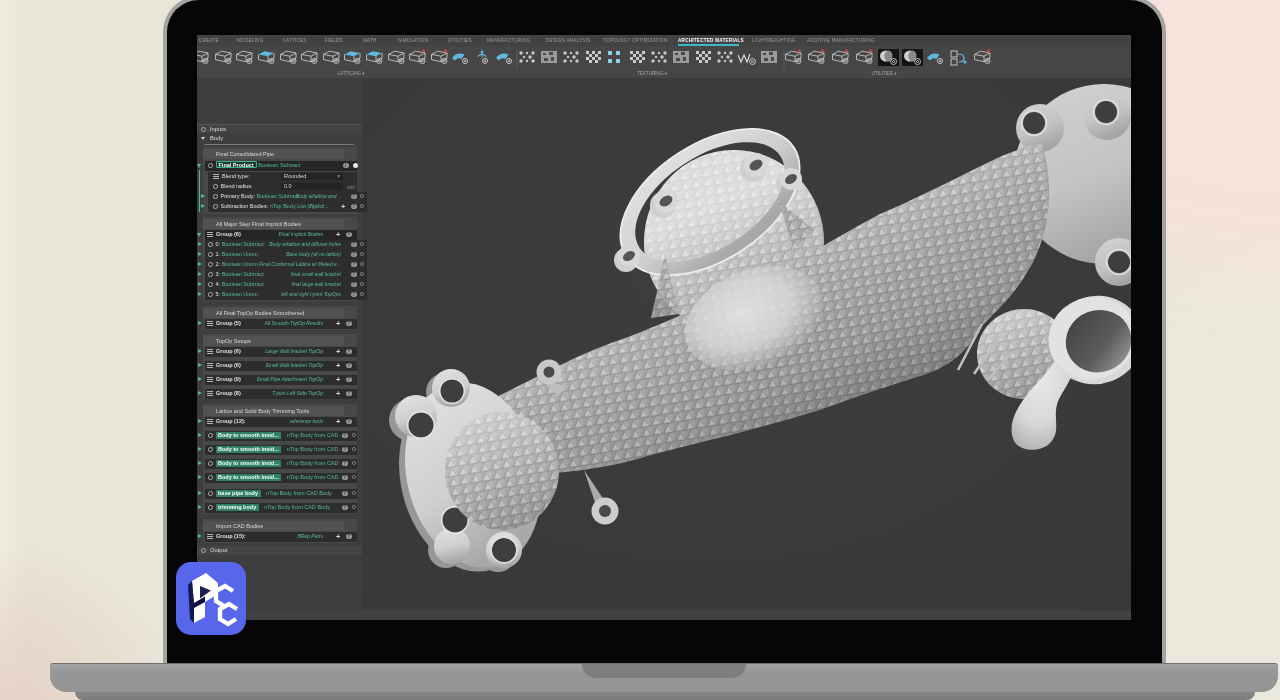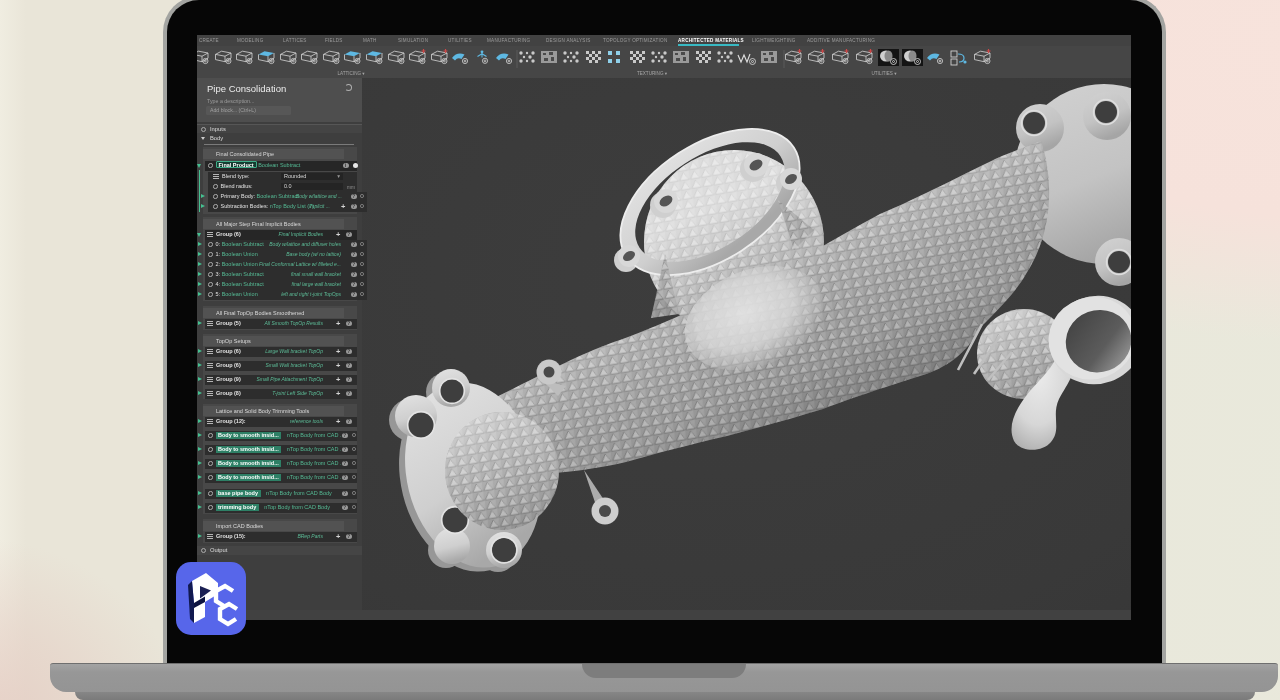--- a/index.html
+++ b/index.html
@@ -375,26 +375,20 @@
 
         <path d="M180,302 L196,318 L204,308 Z" fill="#bdbdbd"></path>
         <circle cx="187" cy="294" r="12.5" fill="#c9c9c9"></circle>
           <circle cx="187" cy="294" r="5.5" fill="#4a4a4a"></circle>
         <path d="M222,392 L246,428 L237,436 Z" fill="#ababab"></path>
         <circle cx="243" cy="433" r="13.5" fill="#cdcdcd"></circle>
           <circle cx="243" cy="433" r="6" fill="#4a4a4a"></circle>
       </svg>
     </div>
     <div id="panel">
-      <div id="phead">
-        <div style="left:10px;top:5px;font-size:9.5px;color:#ececec;">Pipe Consolidation</div>
-        <div style="left:148px;top:6px;width:7px;height:7px;border:1px solid #b0b0b0;border-radius:50%;border-left-color:transparent;"></div>
-        <div style="left:10px;top:20px;font-size:5.3px;color:#9d9d9d;">Type a description...</div>
-        <div style="left:9px;top:28px;width:85px;height:8.5px;background:#575757;border-radius:1.5px;font-size:5.2px;color:#a0a0a0;line-height:8.5px;padding-left:4px;">Add block... (Ctrl+L)</div>
-      </div>
       <div style="left:0;top:46px;width:165px;height:9px;background:#444;border-top:1px solid #565656;">
         <div style="left:4px;top:1.7px;width:5px;height:5px;border:1.2px solid #aaa;border-radius:50%;"></div>
         <div style="left:13px;top:0;font-size:5.8px;color:#ddd;line-height:9px;">Inputs</div>
       </div>
       <div style="left:0;top:56px;width:165px;height:9px;">
         <div style="left:4px;top:3px;width:0;height:0;border-top:3.5px solid #ccc;border-left:2.6px solid transparent;border-right:2.6px solid transparent;"></div>
         <div style="left:13px;top:0;font-size:5.8px;color:#ddd;line-height:9px;">Body</div>
       </div>
       <div style="left:7px;top:66px;width:150px;height:1px;background:#7a7a7a;"></div>
 

